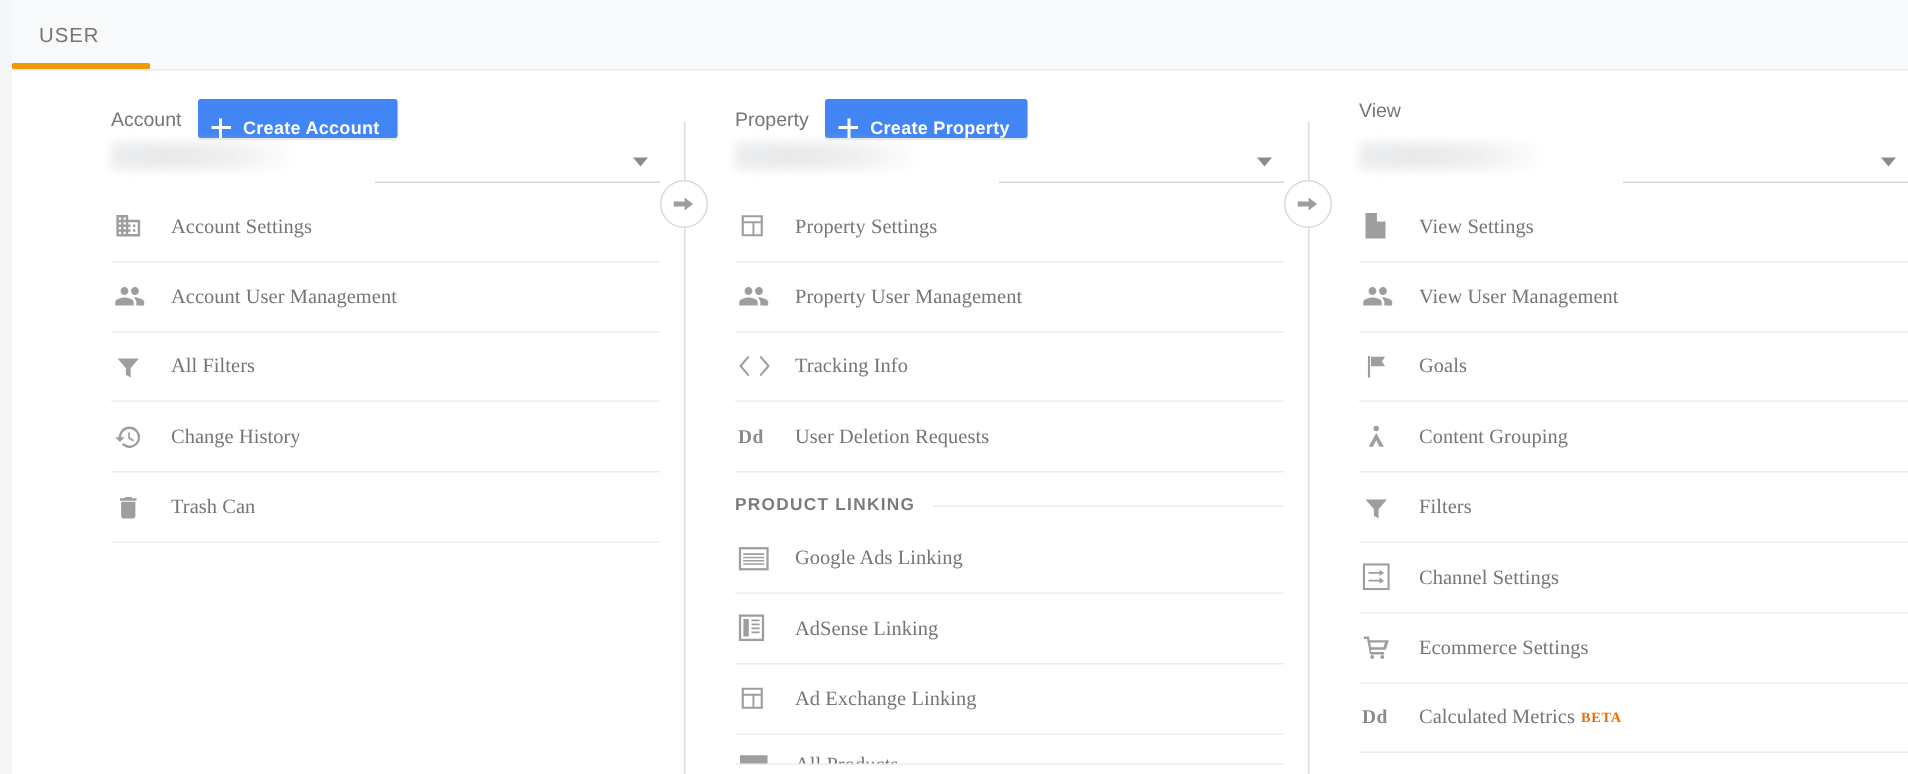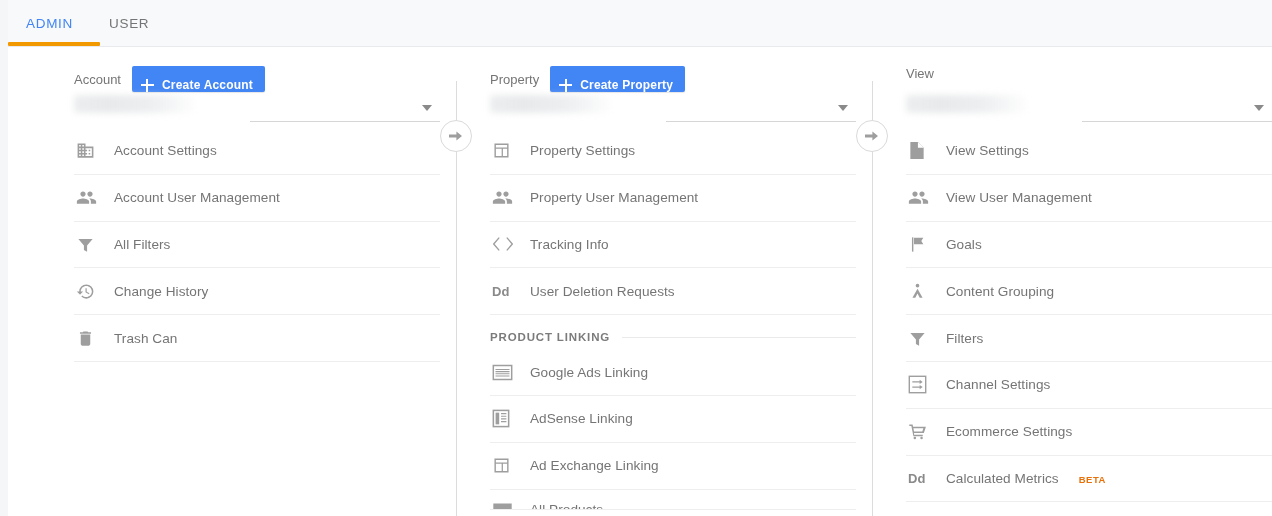--- a/index.html
+++ b/index.html
@@ -196,38 +196,39 @@
   }
   .menu-item {
     position: relative;
     height: 46.8px;
     display: flex;
     align-items: center;
     gap: 0;
     border-bottom: 1px solid #eeeeee;
     cursor: pointer;
     color: #757575;
+    font-family: Liberation Serif, serif;
   }
   .mi-icon {
     width: 40px;
     min-width: 40px;
     display: flex;
     align-items: center;
     justify-content: flex-start;
     padding-left: 2px;
     color: #9e9e9e;
   }
   .mi-label {
     font-size: 13.6px;
     color: #757575;
     letter-spacing: 0.05px;
     white-space: nowrap;
   }
   .mi-badge {
-    margin-left: 20px;
+    margin-left: 4px;
     font-size: 9.5px;
     font-weight: bold;
     letter-spacing: 0.5px;
     color: #e8710a;
     position: relative;
     top: 1px;
   }
   .mi-text-dd {
     font-size: 13px;
     font-weight: bold;
@@ -269,23 +270,20 @@
 </style>
 </head>
 <body>
 
 <div id="app">
 
   <div class="left-gutter"></div>
 
   <div class="tabbar">
     <div class="tabs">
-      <div class="tab active">
-        <span>ADMIN</span>
-      </div>
       <div class="tab">
         <span>USER</span>
       </div>
     </div>
     <div class="tab-underline"></div>
   </div>
 
   <div class="columns">
 
     <div class="divider divider-1">

